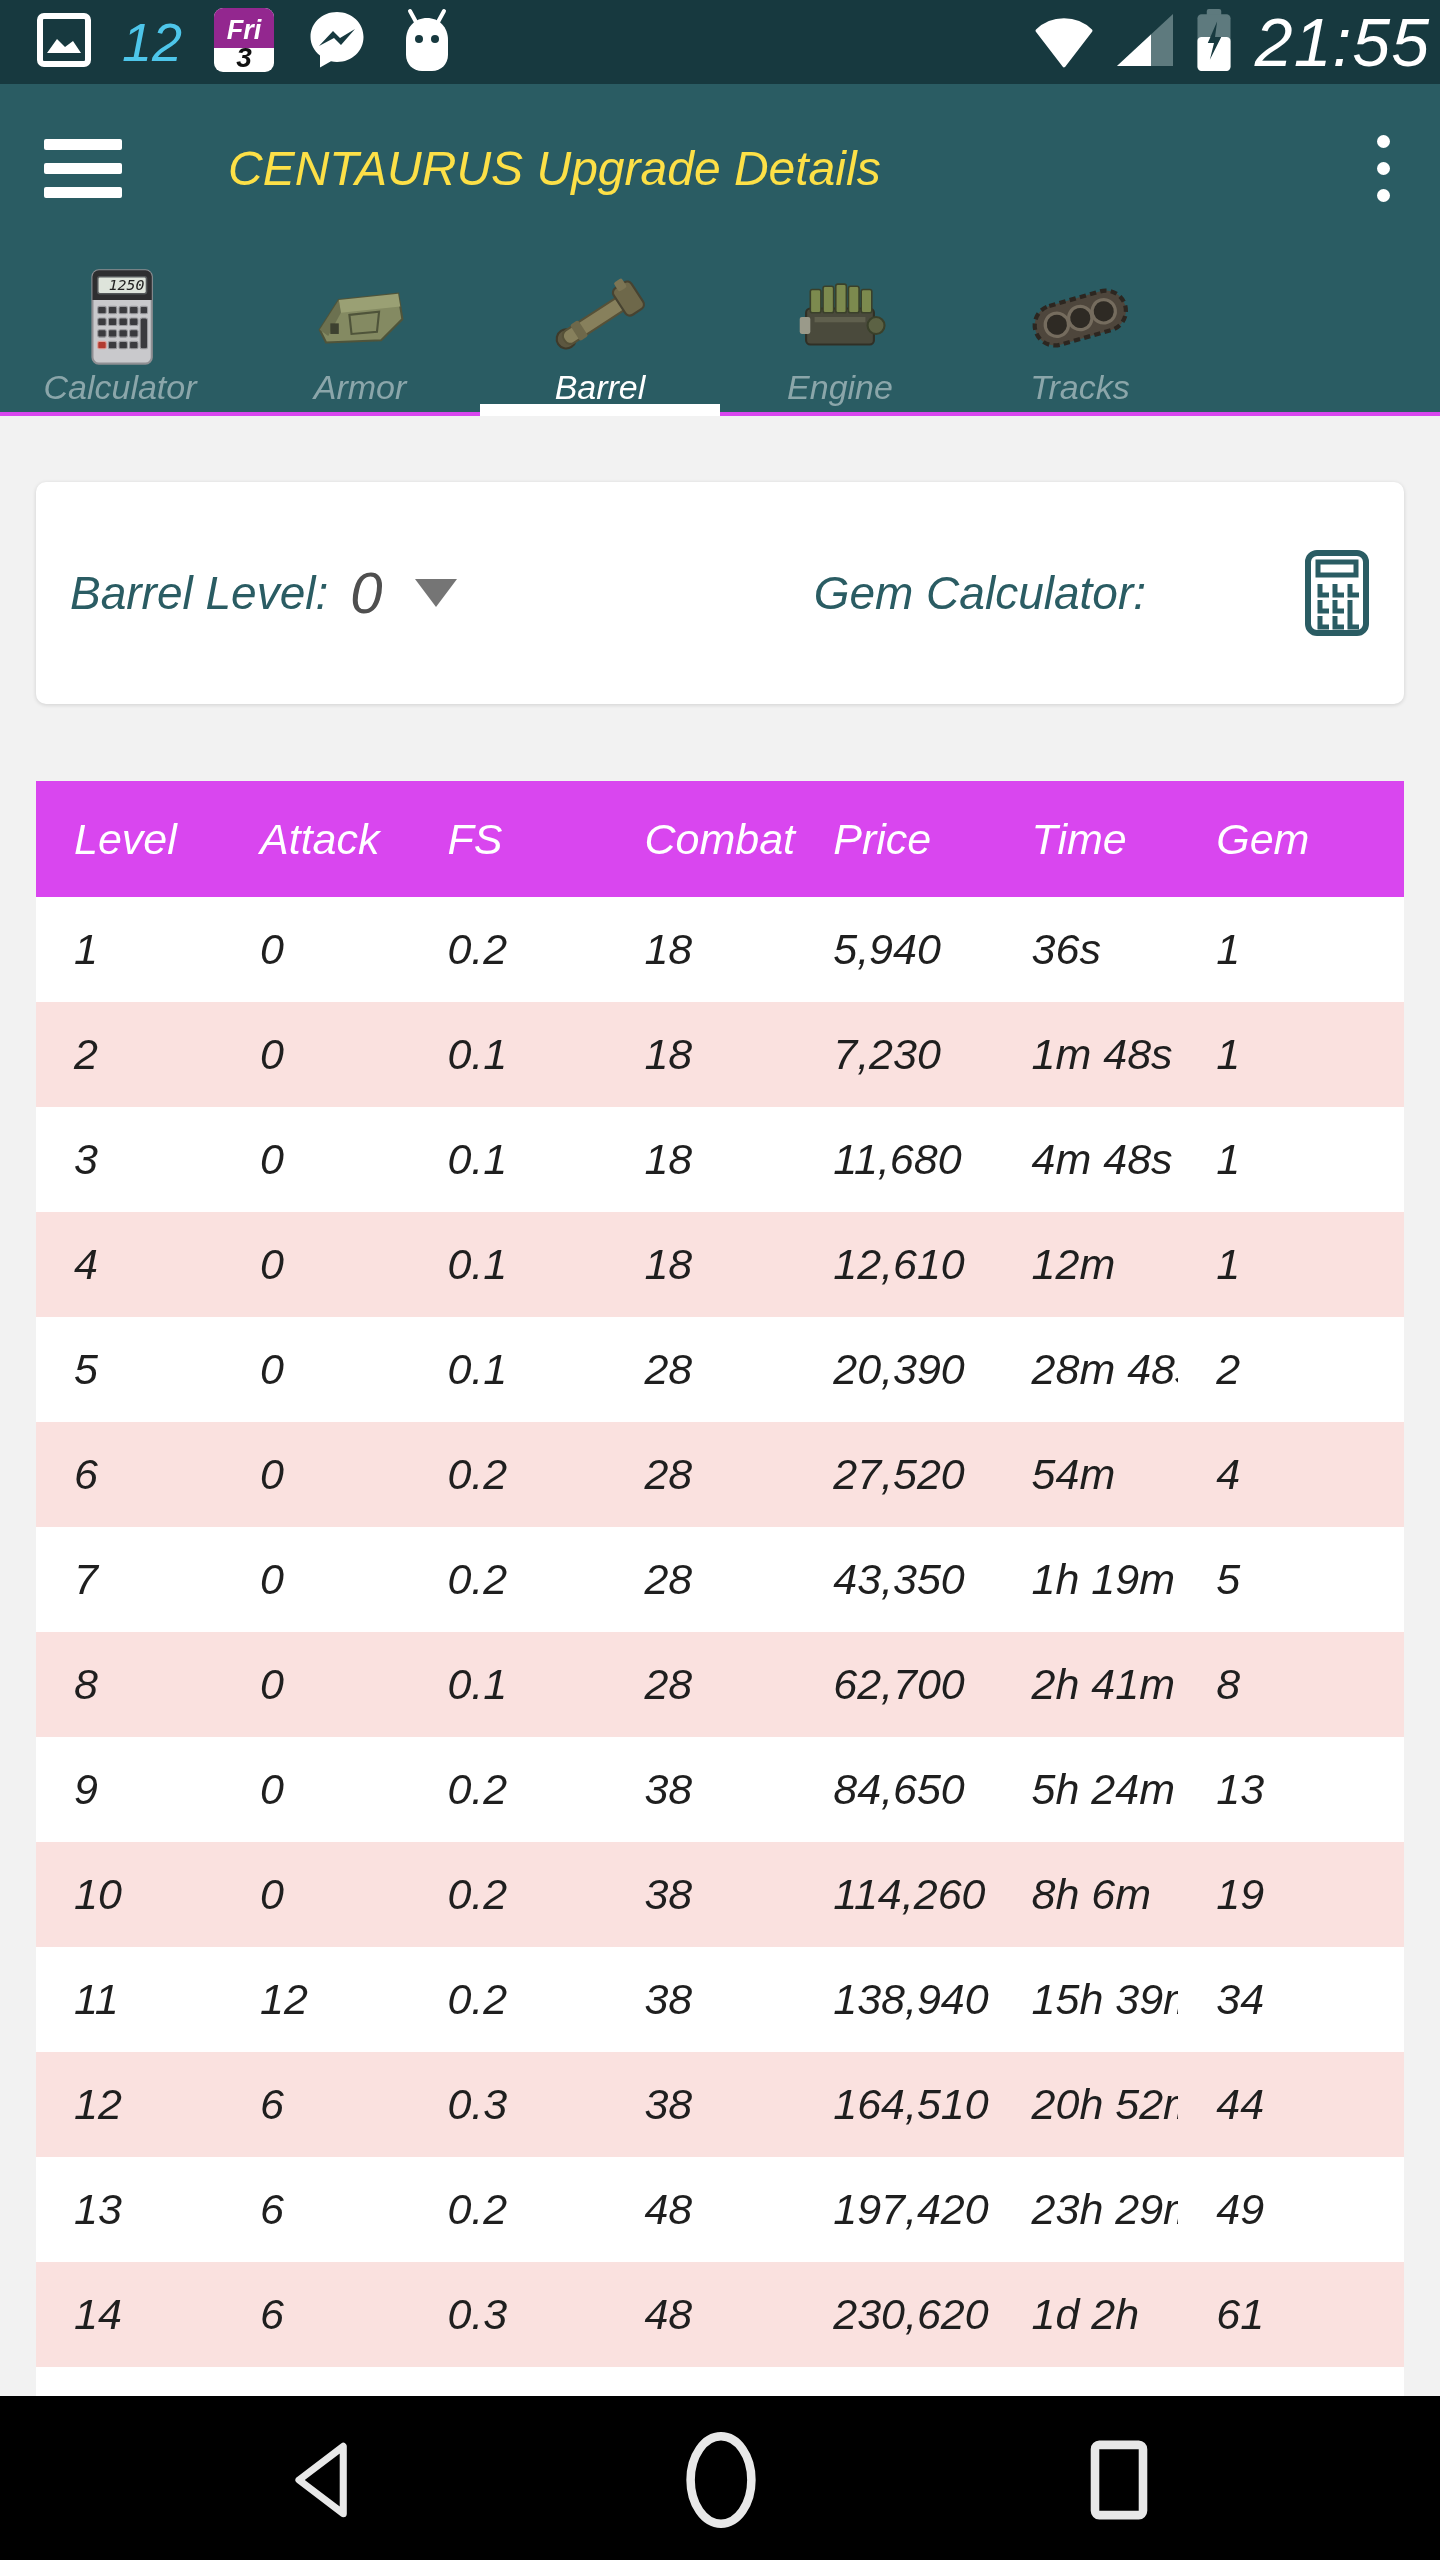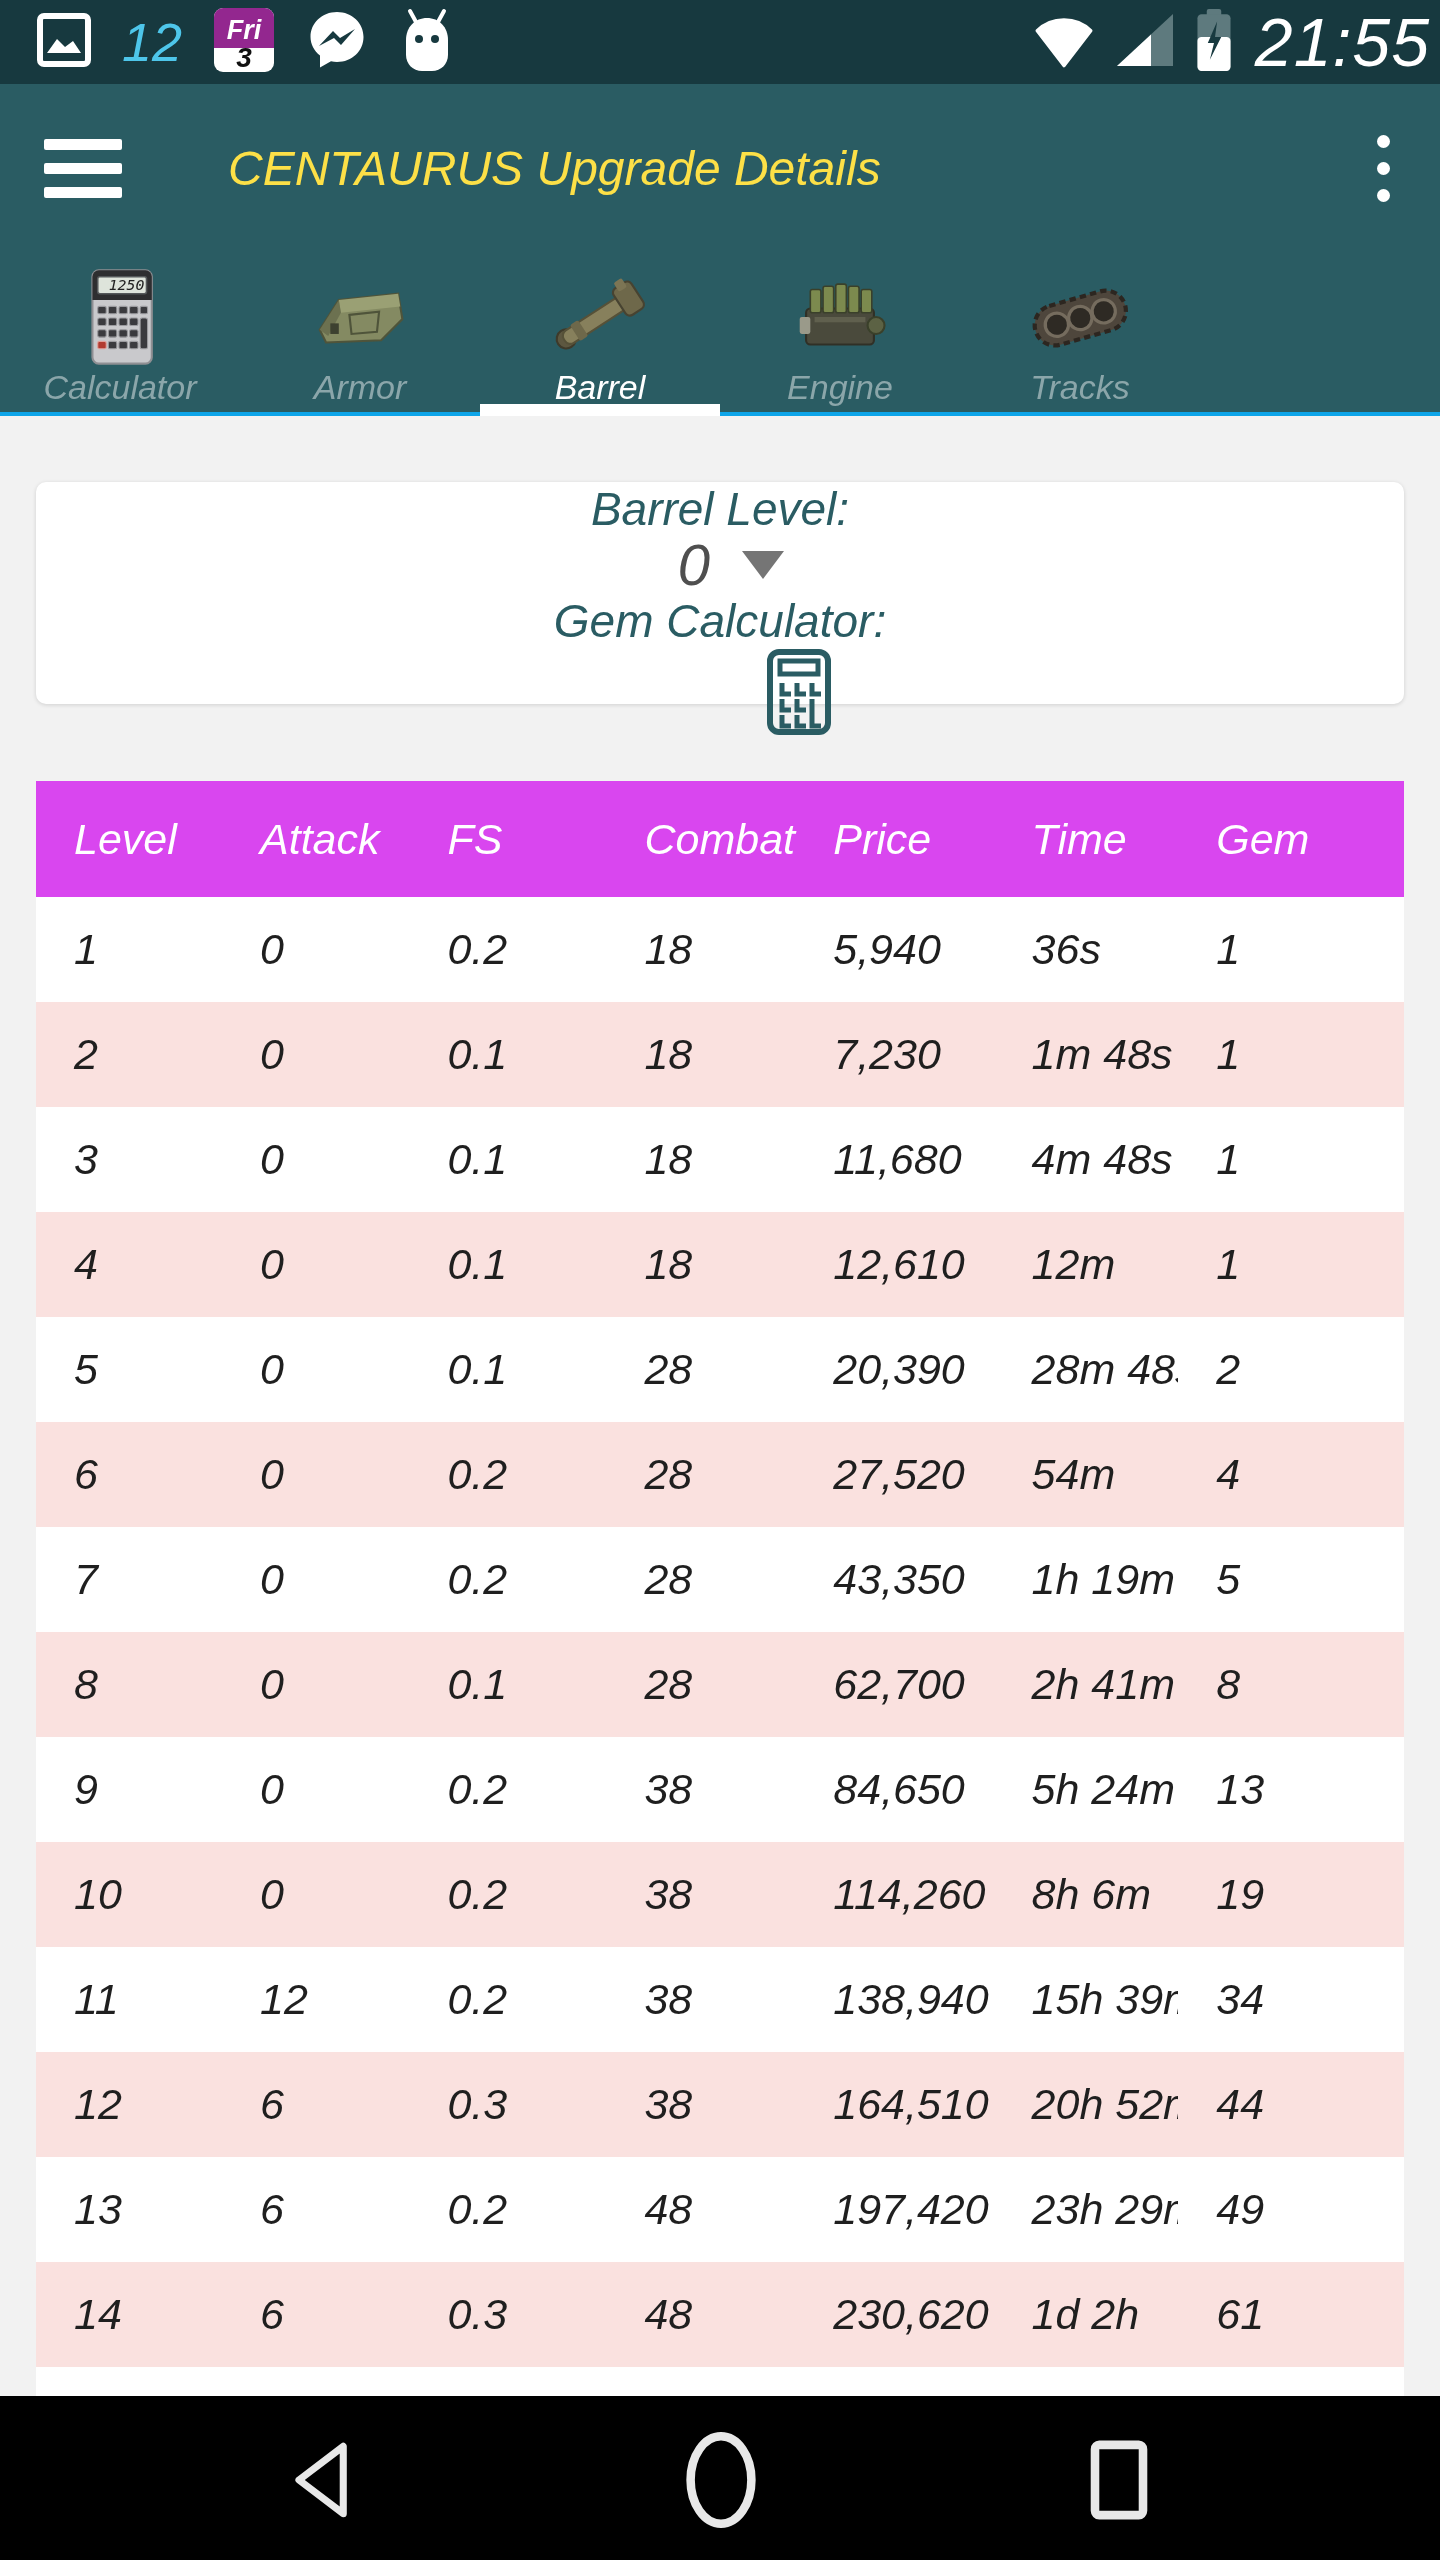--- a/index.html
+++ b/index.html
@@ -21,34 +21,34 @@
            padding:0 44px;box-sizing:border-box;flex:0 0 auto;}
   .hamburger{width:78px;display:flex;flex-direction:column;gap:13px;cursor:pointer;}
   .hamburger span{display:block;height:11px;background:#FFFFFF;border-radius:2px;}
   .app-title{color:#fde047;font-size:48px;font-weight:400;margin:0 0 0 106px;flex:1;
              white-space:nowrap;overflow:hidden;}
   .overflow{display:flex;flex-direction:column;gap:14px;align-items:center;padding:6px;cursor:pointer;}
   .overflow i{width:13px;height:13px;border-radius:50%;background:#FFFFFF;}
 
   
   .tab-bar{height:160px;background:#2A5C63;display:flex;flex:0 0 auto;
-           border-bottom:4px solid #0ea5e9;box-sizing:content-box;position:relative;}
+           border-bottom:4px solid #d946ef;box-sizing:content-box;position:relative;}
   .tab{width:240px;display:flex;flex-direction:column;align-items:center;
        justify-content:flex-start;position:relative;cursor:pointer;}
   .tab-icon{height:110px;margin-top:10px;display:flex;align-items:center;justify-content:center;}
   .tab-icon svg{height:106px;width:118px;}
   .tab-label{font-size:34px;color:#8BA6AA;line-height:1;margin-top:-2px;}
   .tab.active .tab-label{color:#FFFFFF;}
   .tab.active::after{content:"";position:absolute;left:0;right:0;bottom:-4px;height:12px;background:#FFFFFF;}
 
   
   .content{height:1980px;background:#F2F2F2;overflow:hidden;flex:0 0 auto;}
   .card{margin:66px 36px 0;height:222px;background:#FFFFFF;border-radius:10px;
         box-shadow:0 1px 4px rgba(0,0,0,0.14);display:flex;align-items:center;
-        padding:0 34px;box-sizing:border-box;flex-direction:column;}
+        padding:0 34px;box-sizing:border-box;}
   .teal-label{color:#2A5C63;font-size:46px;white-space:nowrap;}
   .level-select{display:flex;align-items:center;margin-left:22px;cursor:pointer;}
   .level-value{color:#4F4F4F;font-size:58px;line-height:1;}
   .caret{width:0;height:0;border-left:21px solid transparent;border-right:21px solid transparent;
          border-top:28px solid #757575;margin-left:32px;}
   .card-spacer{flex:1;}
   .gc-icon{margin-left:158px;cursor:pointer;display:flex;align-items:center;}
 
   
   .table-wrap{margin:77px 36px 0;}

